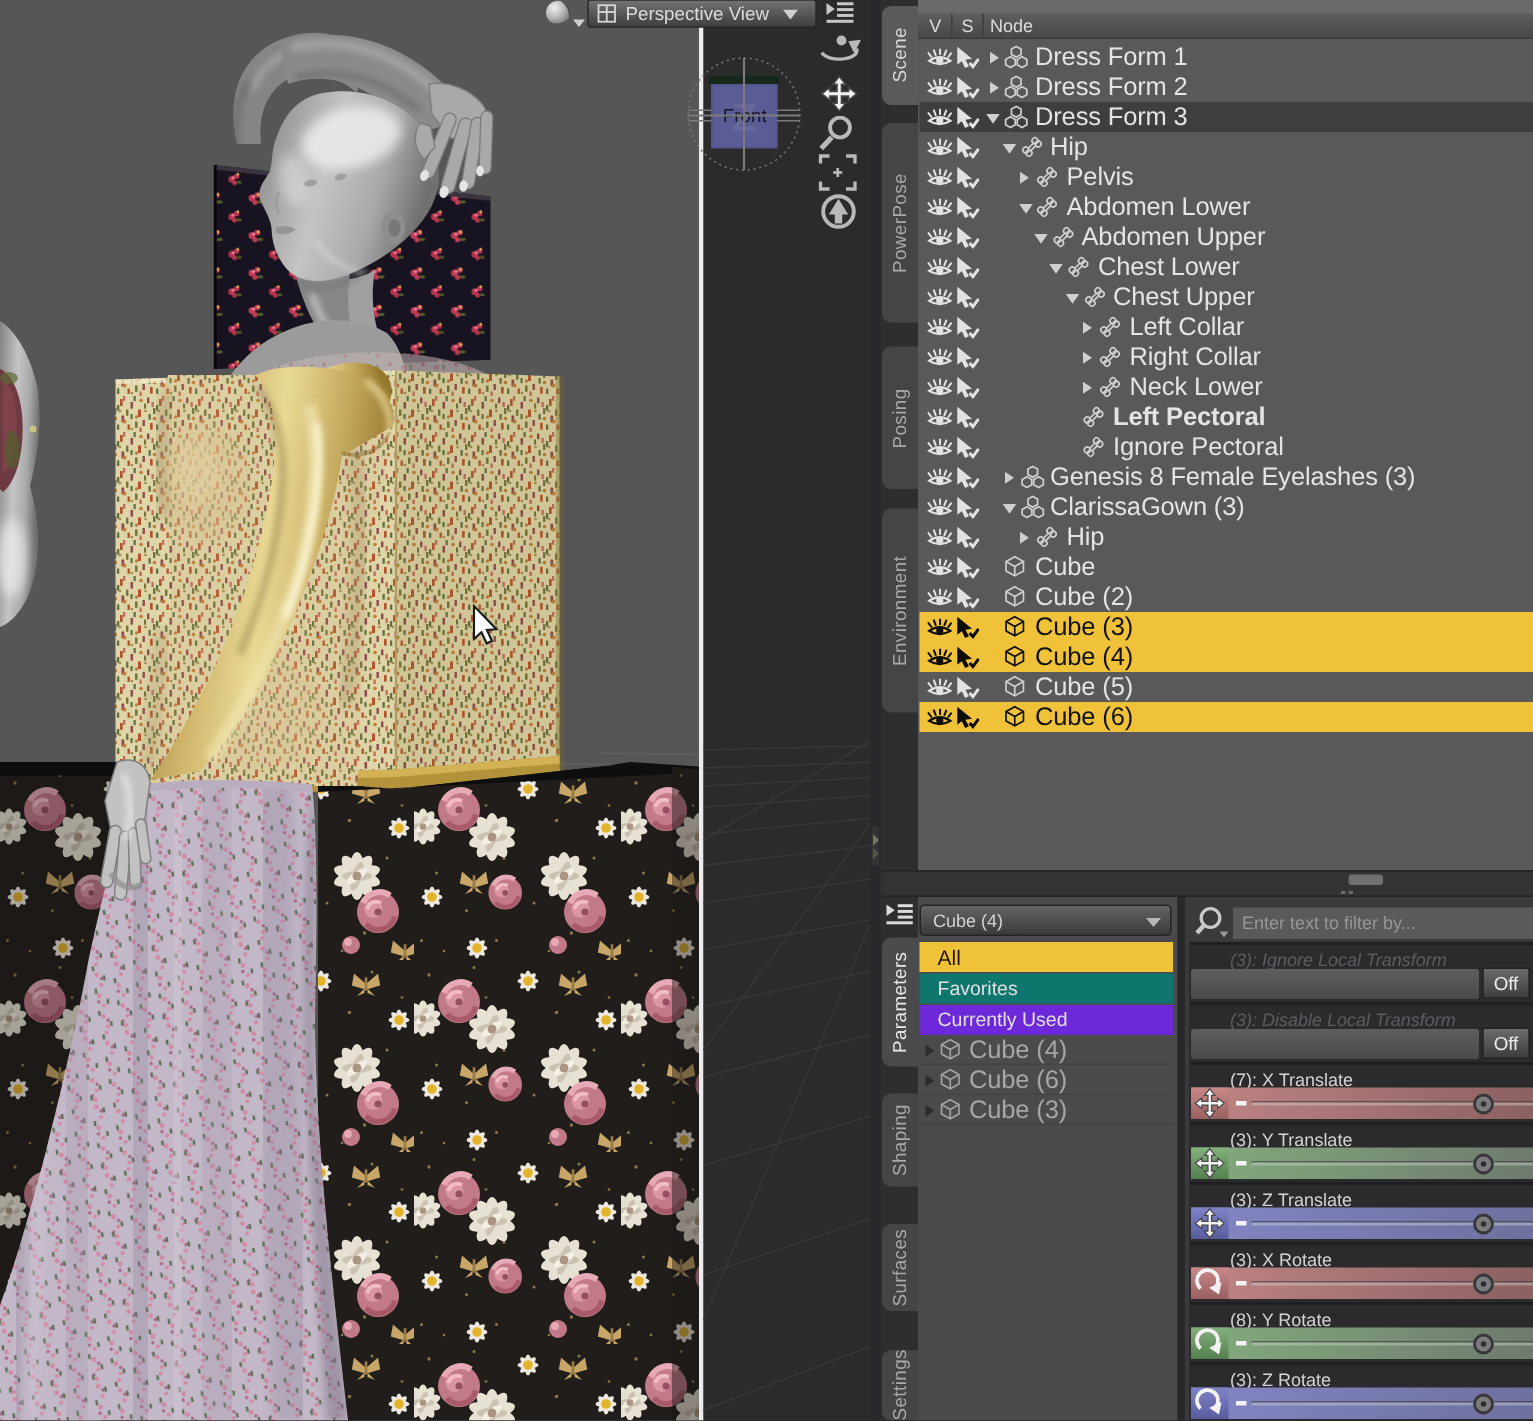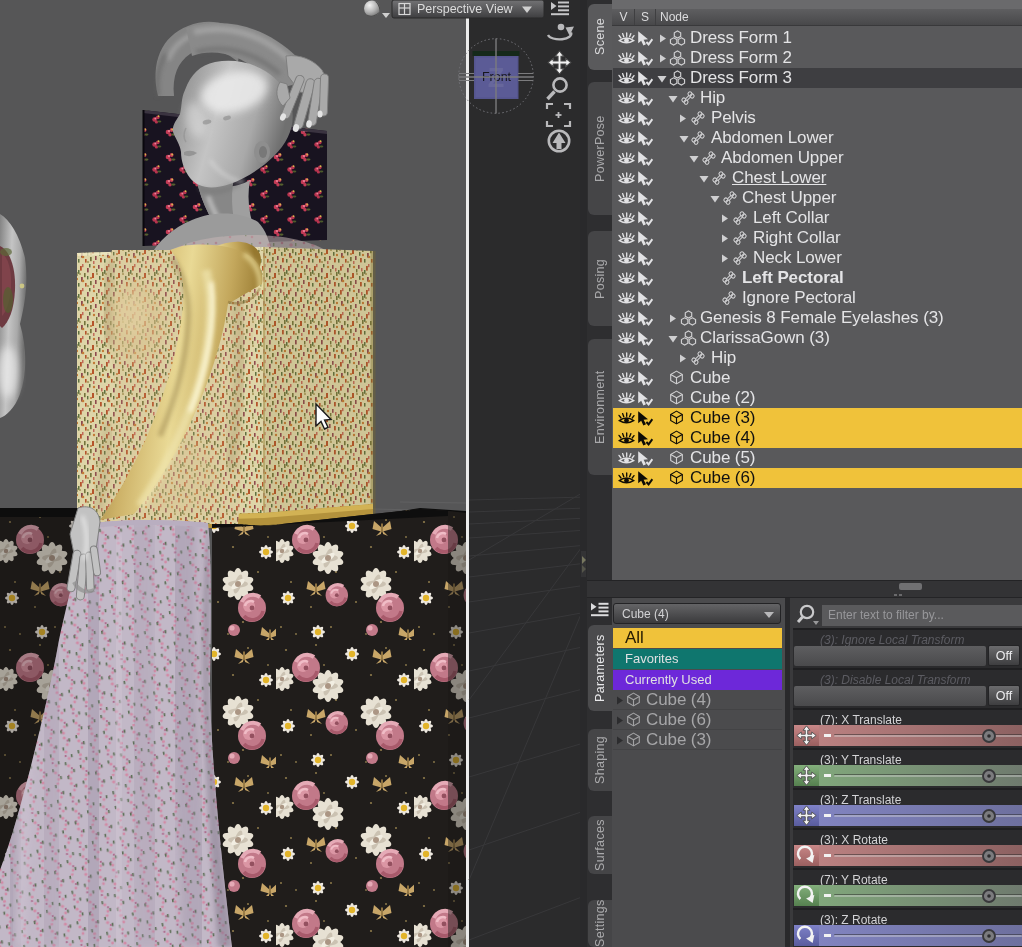--- a/index.html
+++ b/index.html
@@ -628,21 +628,21 @@
     </svg>
     <svg class="abs" style="left:24px;top:3px;color:#e2e2e4" width="16" height="15">
       <use href="#i-cur"></use>
     </svg>
     <svg class="abs" style="left:86px;top:7px" width="10" height="8">
       <path d="M0.5,1 L9.5,1 L5,7.5 Z" fill="#cfcfd1"></path>
     </svg>
     <svg class="abs" style="left:98px;top:2px;color:#cfcfd1" width="16" height="16">
       <use href="#i-bone"></use>
     </svg>
-    <span class="lbl" style="left:119px;text-decoration:underline;">Chest Lower</span>
+    <span class="lbl" style="left:119px;">Chest Lower</span>
   </div>
 <div class="row" style="top:188px">
     <svg class="abs" style="left:5px;top:4px;color:#e2e2e4" width="17" height="13">
       <use href="#i-eye"></use>
     </svg>
     <svg class="abs" style="left:24px;top:3px;color:#e2e2e4" width="16" height="15">
       <use href="#i-cur"></use>
     </svg>
     <svg class="abs" style="left:97px;top:7px" width="10" height="8">
       <path d="M0.5,1 L9.5,1 L5,7.5 Z" fill="#cfcfd1"></path>
@@ -855,21 +855,21 @@
     </g>
   </svg>
 <div class="vtab sel" style="top:625px;height:86px;background:#4b4b4d;color:#e8e8ea">Parameters</div>
 <div class="vtab uns" style="top:729px;height:62px">Shaping</div>
 <div class="vtab uns" style="top:816px;height:58px">Surfaces</div>
 <div class="vtab uns" style="top:900px;height:47px">Settings</div>
 <div class="abs" style="left:613px;top:603px;width:168px;height:21px;border:1px solid #232325;border-radius:3px;background:linear-gradient(#646466,#3a3a3c);color:#d2d2d4;font-size:12px;line-height:21px;padding-left:8px;box-sizing:border-box">Cube (4)</div>
 <svg class="abs" style="left:763px;top:611px" width="12" height="8">
     <path d="M1,1 L11,1 L6,7 Z" fill="#b8b8ba"></path>
   </svg>
-<div class="abs" style="left:613px;top:628px;width:169px;height:20px;background:#f0c23a;color:#241a02;font-size:17px;line-height:20px;padding-left:12px;box-sizing:border-box">All</div>
+<div class="abs" style="left:613px;top:628px;width:169px;height:20px;background:#f0c23a;color:#241a02;font-size:14px;line-height:20px;padding-left:12px;box-sizing:border-box">All</div>
 <div class="abs" style="left:613px;top:649px;width:169px;height:20px;background:#0f766e;color:#e0e0e2;font-size:13px;line-height:20px;padding-left:12px;box-sizing:border-box">Favorites</div>
 <div class="abs" style="left:613px;top:670px;width:169px;height:20px;background:#6d28d9;color:#e0e0e2;font-size:13px;line-height:20px;padding-left:12px;box-sizing:border-box">Currently Used</div>
 <div class="abs" style="left:613px;top:690px;width:169px;height:20px;border-bottom:1px solid #434345;box-sizing:border-box">
     <svg class="abs" style="left:3px;top:6px" width="8" height="9">
       <path d="M1,0.5 L7,4.5 L1,8.5 Z" fill="#2c2c2e"></path>
     </svg>
     <svg class="abs" style="left:13px;top:2px;color:#a2a2a4" width="15" height="15">
       <use href="#i-cube"></use>
     </svg>
     <span class="lbl" style="left:33px;color:#a6a6a8">Cube (4)</span>
@@ -953,21 +953,21 @@
 <svg class="abs" style="left:796px;top:845px" width="21" height="21">
     <use href="#i-rot"></use>
   </svg>
 <div class="abs" style="left:824px;top:854px;width:7px;height:2.5px;background:#f2f2f2"></div>
 <div class="abs" style="left:834px;top:854.5px;width:188px;height:2.5px;background:rgba(215,215,215,0.42);border-radius:2px;box-shadow:0 -1px 0 rgba(40,40,40,0.5)"></div>
 <svg class="abs" style="left:981px;top:848px" width="16" height="16">
     <circle cx="8" cy="8" r="6" fill="#7b7b7e" stroke="#38383b" stroke-width="1.9"></circle>
     <circle cx="8" cy="8" r="1.8" fill="#2c2c2e"></circle>
   </svg>
 <div class="abs" style="left:793px;top:870px;width:229px;height:38px;background:#2b2b2d"></div>
-<div class="ptitle" style="top:871px"><span>(7): Y Rotate</span></div>
+<div class="ptitle" style="top:871px"><span>(8): Y Rotate</span></div>
 <div class="abs" style="left:794px;top:885px;width:228px;height:21px;background:linear-gradient(90deg,#83ac7d,#6f7a6e)"></div>
 <div class="abs" style="left:794px;top:885px;width:25px;height:21px;background:linear-gradient(#84b07c,#55804f)"></div>
 <svg class="abs" style="left:796px;top:885px" width="21" height="21">
     <use href="#i-rot"></use>
   </svg>
 <div class="abs" style="left:824px;top:894px;width:7px;height:2.5px;background:#f2f2f2"></div>
 <div class="abs" style="left:834px;top:894.5px;width:188px;height:2.5px;background:rgba(215,215,215,0.42);border-radius:2px;box-shadow:0 -1px 0 rgba(40,40,40,0.5)"></div>
 <svg class="abs" style="left:981px;top:888px" width="16" height="16">
     <circle cx="8" cy="8" r="6" fill="#7b7b7e" stroke="#38383b" stroke-width="1.9"></circle>
     <circle cx="8" cy="8" r="1.8" fill="#2c2c2e"></circle>

